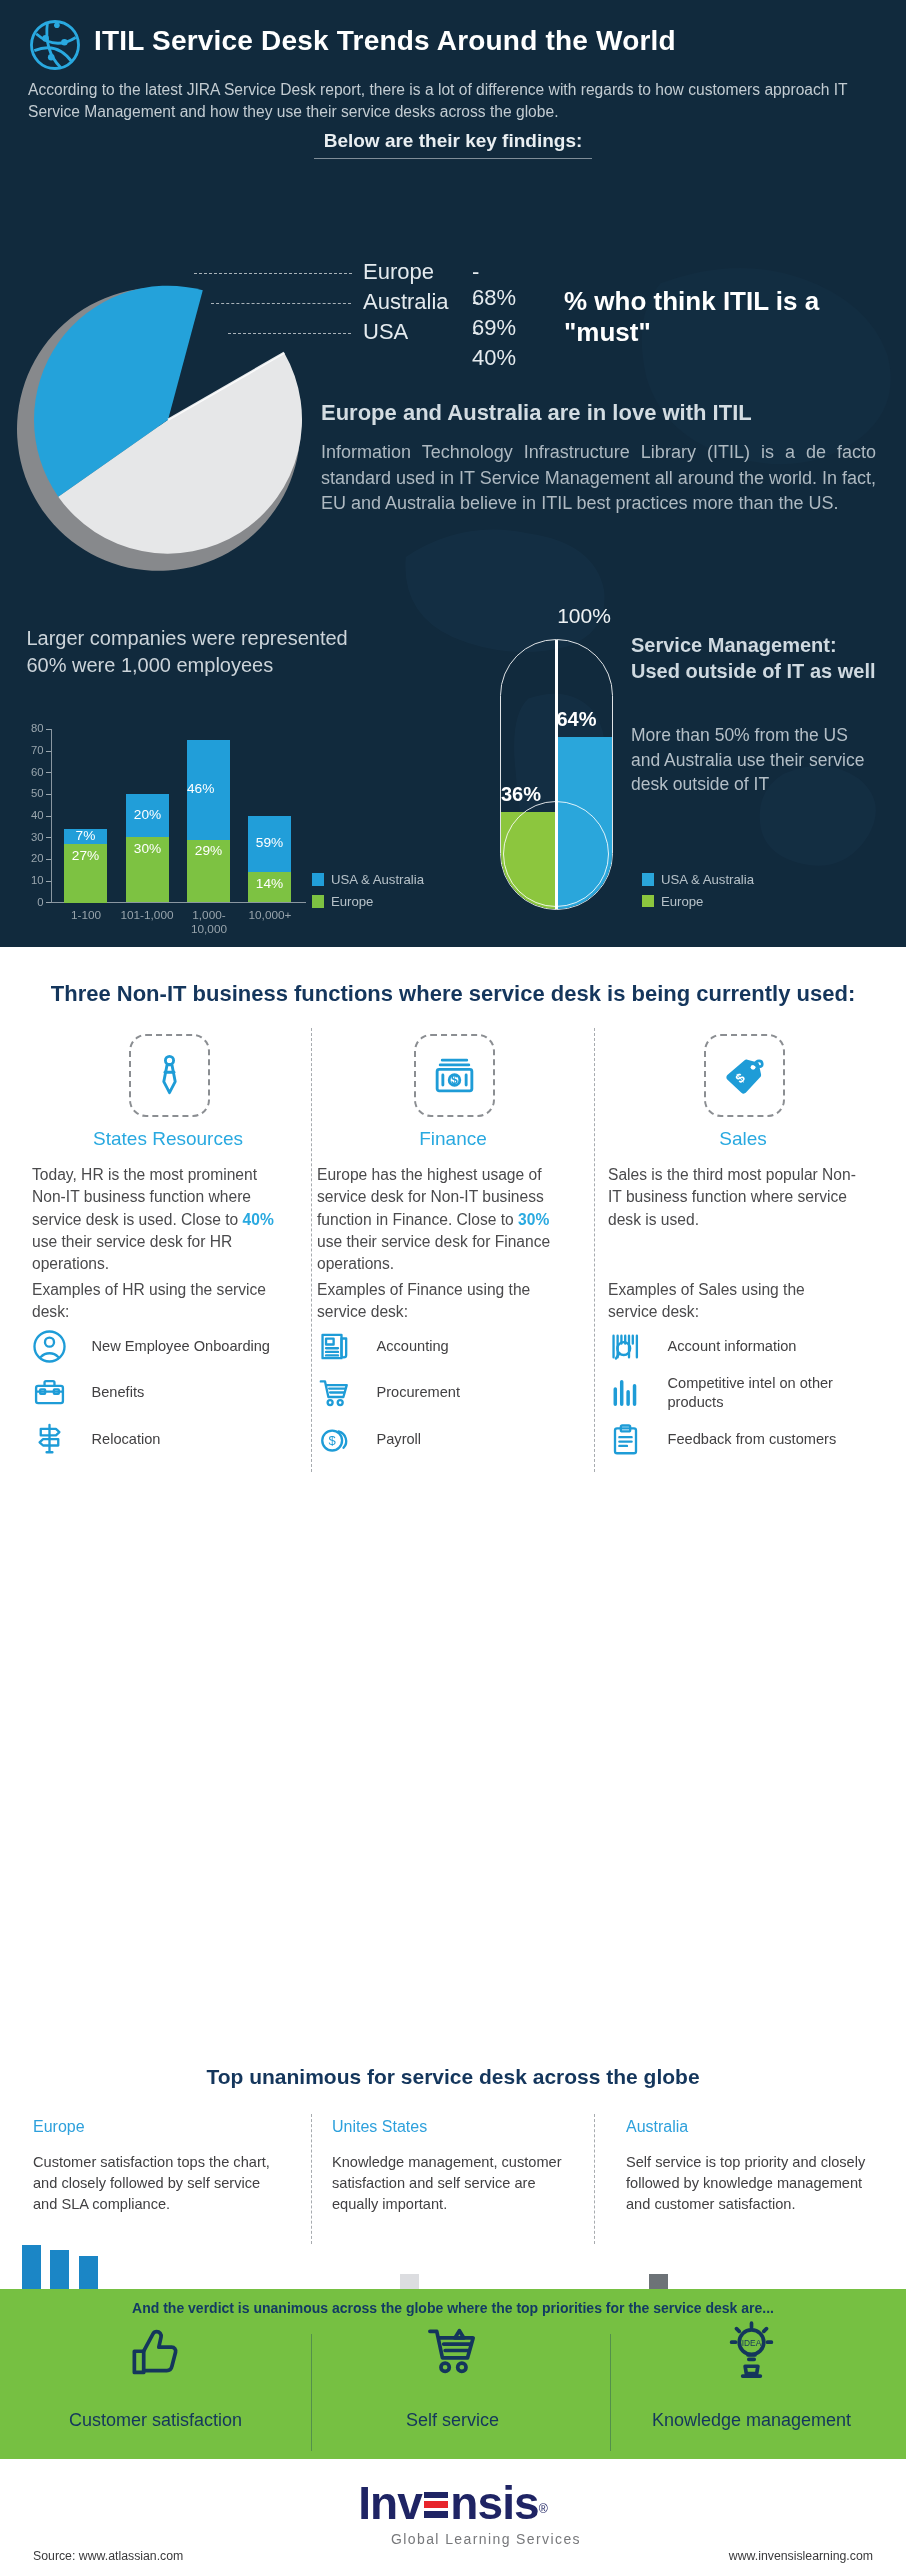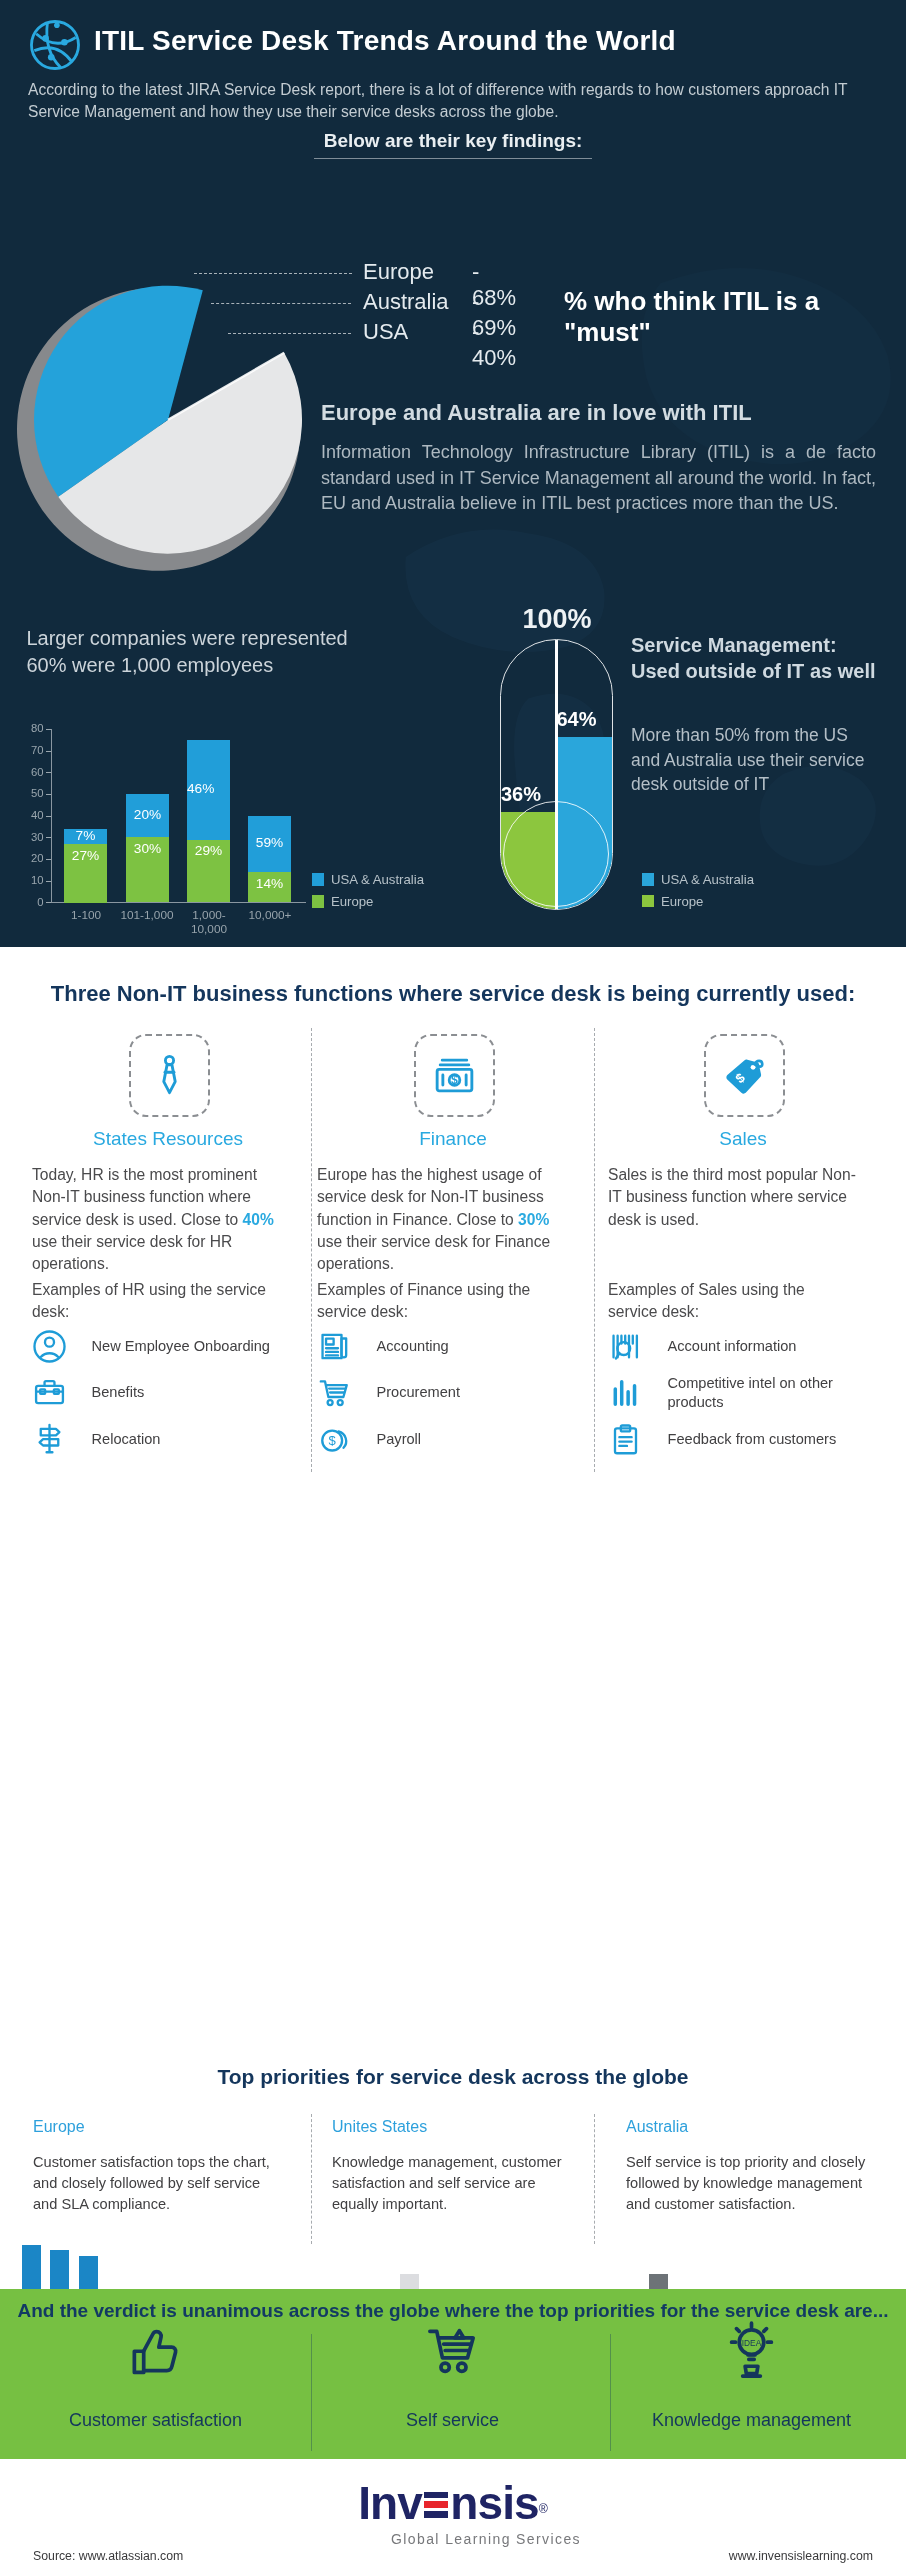--- a/index.html
+++ b/index.html
@@ -29,21 +29,21 @@
   .cblab{position:absolute;text-align:center;color:#fff;font-size:13.7px;font-weight:500;}
   .cxl{position:absolute;text-align:center;font-size:11.8px;color:#97a3ab;}
   .lgrow{position:absolute;display:flex;align-items:center;gap:6.6px;font-size:13.2px;color:#b6c1c8;}
   .lgsw{width:12.3px;height:12.3px;display:inline-block;}
   
   #capsule{left:500px;top:639px;width:111px;height:269px;border:1.9px solid #dfe3e6;border-radius:57px;overflow:hidden;}
   .cap-fill{position:absolute;bottom:0;width:50%;}
   .cap-line{position:absolute;left:calc(50% - 1.4px);top:0;width:2.8px;height:100%;background:#fff;}
   .cap-circle{position:absolute;left:1.9px;bottom:1.9px;width:104px;height:104px;border:1.9px solid rgba(255,255,255,.85);border-radius:50%;}
   .cap-lab{position:absolute;width:50%;text-align:left;color:#fff;font-size:20px;font-weight:700;}
-  .cap-top{left:472px;top:604px;width:170px;text-align:center;font-size:27px;color:#eef2f4;font-weight:700;}
+  .cap-top{left:499px;top:604px;width:170px;text-align:center;font-size:21px;color:#eef2f4;font-weight:400;}
   .sm-head{left:631px;top:632px;width:253px;font-size:20px;font-weight:bold;line-height:1.32;color:#cfd9e0;}
   .sm-body{left:631px;top:723px;width:247px;font-size:17.5px;line-height:1.4;color:#b4bfc7;}
   
   #sec-nonit{position:absolute;left:0;top:947px;width:906px;height:526px;background:#fff;}
   .sec-h{width:100%;text-align:center;font-size:22px;font-weight:bold;color:#14365c;}
   .dashv{position:absolute;width:0;border-left:1.9px dashed #a7abaf;}
   .icon-box{position:absolute;width:77px;height:79px;border:2.8px dashed #8b8e92;border-radius:17px;color:#1e9cd7;display:flex;align-items:center;justify-content:center;}
   .icon-box svg{width:49px;height:49px;}
   .col-title{position:absolute;width:262px;text-align:center;font-size:19px;color:#29a9e0;}
   .colbody{position:absolute;width:257px;font-size:15.6px;line-height:1.43;color:#4a4a4c;margin:0;}
@@ -61,21 +61,21 @@
   .pchart{position:absolute;top:243px;}
   .pbars{display:flex;align-items:flex-end;height:270px;border-bottom:1.9px solid #16293a;}
   .pcell{flex:1;display:flex;align-items:flex-end;justify-content:center;}
   .pbar{width:19px;}
   .plabels{position:relative;display:flex;height:278px;}
   .plcell{flex:1;position:relative;}
   .plcell::before{content:'';position:absolute;top:0;left:50%;width:0.9px;height:4.7px;background:#16293a;}
   .rlabel{position:absolute;top:7.6px;left:calc(50% - 5.7px);transform-origin:0 0;transform:rotate(-90deg) translateX(-100%);white-space:nowrap;font-size:10px;color:#2e4d6b;}
   
   #sec-verdict{position:absolute;left:0;top:2289px;width:906px;height:170px;background:#76c042;}
-  .verdict-h{position:absolute;left:0;top:11.3px;width:906px;text-align:center;font-size:19px;font-weight:bold;color:#123a63;}
+  .verdict-h{position:absolute;left:0;top:11.3px;width:906px;text-align:center;font-size:14px;font-weight:bold;color:#123a63;}
   .vcol{position:absolute;top:32px;width:283px;text-align:center;color:#14365c;}
   .vcol .icn{display:inline-block;width:59px;height:59px;color:#14365c;}
   .vcol .icn svg{stroke-width:1.5;}
   .vlab{position:absolute;top:121px;width:283px;text-align:center;font-size:18px;color:#14365c;}
   .vdiv{position:absolute;top:45px;width:0.9px;height:117px;background:rgba(20,54,92,.35);}
   
   #footer{position:absolute;left:0;top:2459px;width:906px;height:117px;background:#fff;}
   .logo-row{position:absolute;left:0;top:17px;width:906px;text-align:center;color:#1f2464;}
   .logo-txt{font-size:46px;font-weight:bold;letter-spacing:-0.9px;}
   .ebars{display:inline-block;width:24.5px;height:29px;margin:0 1.9px;vertical-align:baseline;position:relative;}
@@ -343,21 +343,21 @@
               <rect x="4.8" y="4.4" width="14.4" height="17" rx="1.4"></rect>
               <rect x="8.8" y="2.4" width="6.4" height="4" rx="1"></rect>
               <path d="M7.8 10.4h8.4M7.8 13.4h8.4M7.8 16.4h5.2"></path>
             </svg></span>
           <span class="ilab">Feedback from customers</span>
         </div>
       </div>
   </div>
 
   <div id="sec-prio" style="position:relative">
-    <div class="abs sec-h" style="top:66px;font-size:21px">Top priorities for service desk across the globe</div>
+    <div class="abs sec-h" style="top:66px;font-size:21px">Top unanimous for service desk across the globe</div>
     <div class="dashv" style="left:311px;top:115px;height:130px"></div>
     <div class="dashv" style="left:594px;top:115px;height:130px"></div>
 
     <div class="region" style="left:33px;top:119px">Europe</div>
     <div class="region" style="left:332px;top:119px">Unites States</div>
     <div class="region" style="left:626px;top:119px">Australia</div>
 
     <p class="region-body" style="left:33px;top:153px">Customer satisfaction tops the chart, and closely followed by self service and SLA compliance.</p>
     <p class="region-body" style="left:332px;top:153px">Knowledge management, customer satisfaction and self service are equally important.</p>
     <p class="region-body" style="left:626px;top:153px">Self service is top priority and closely followed by knowledge management and customer satisfaction.</p>

